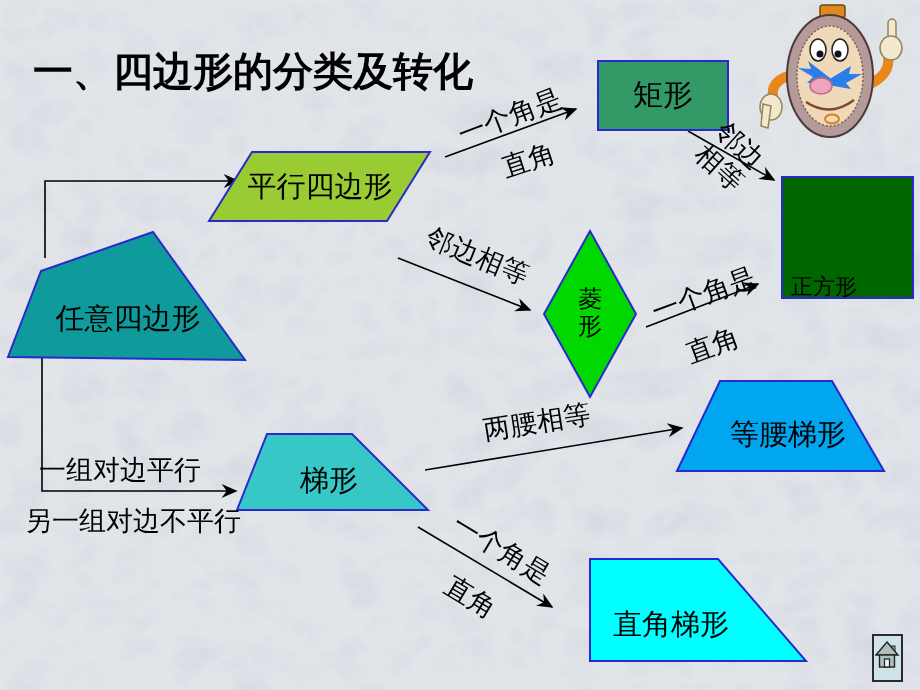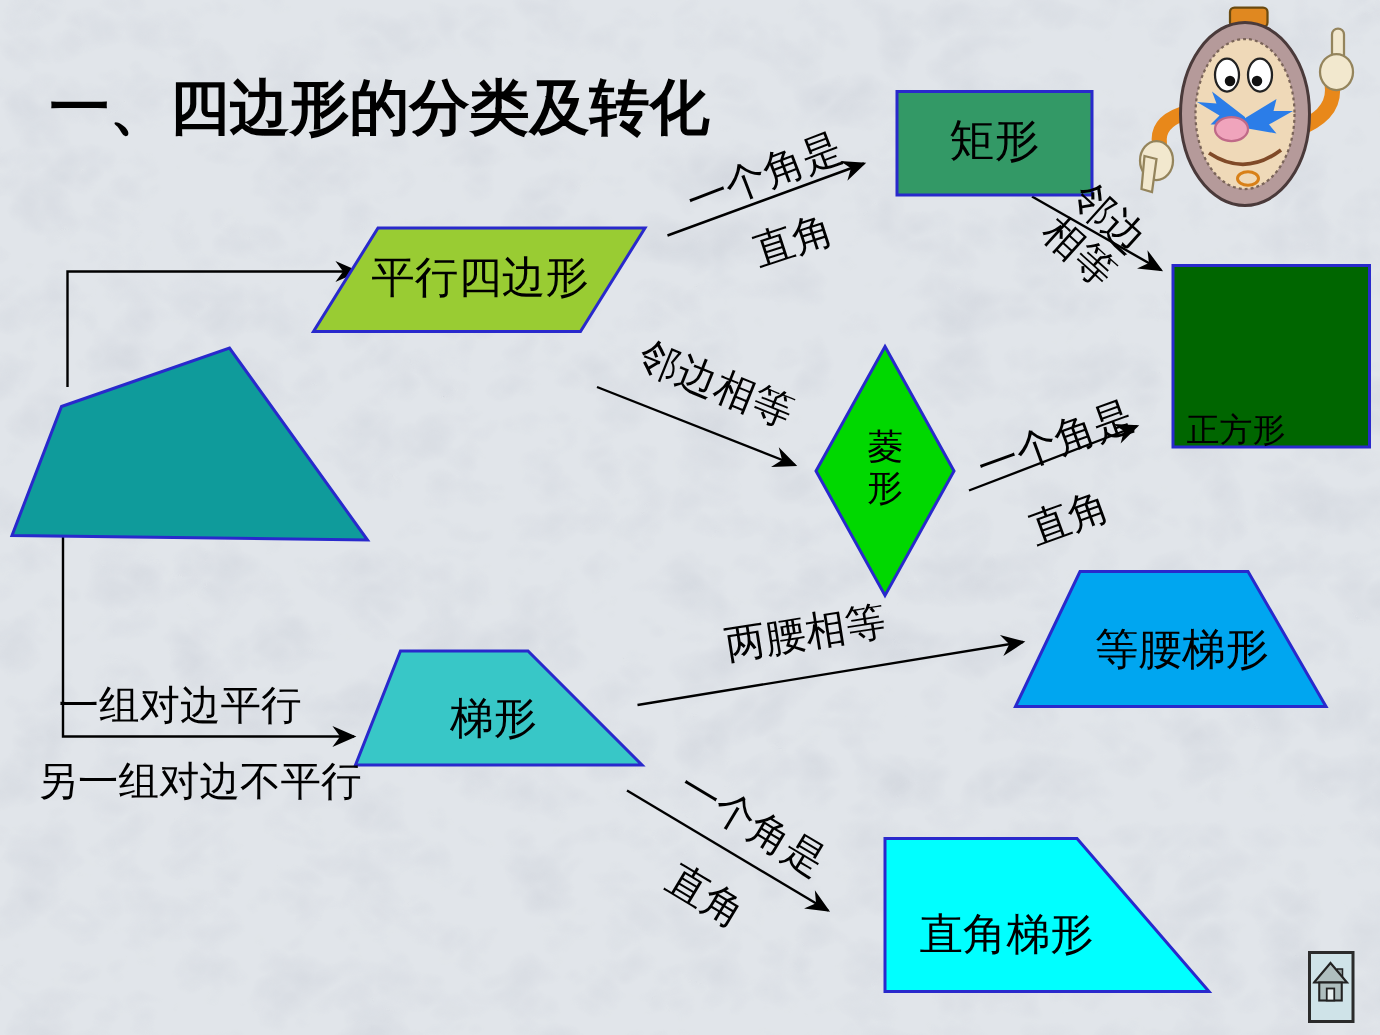--- a/index.html
+++ b/index.html
@@ -96,20 +96,21 @@
   <div class="lbl" style="left:25px;top:507px;">另一组对边不平行</div>
 
   <div class="lbl ctr" style="left:537px;top:423px;transform:translate(-50%,-50%) rotate(-9deg);">两腰相等</div>
 
   <div class="lbl ctr" style="left:501px;top:550px;transform:translate(-50%,-50%) rotate(31deg);">一个角是</div>
   <div class="lbl ctr" style="left:470px;top:598px;transform:translate(-50%,-50%) rotate(31deg);">直角</div>
 
   <div class="node-lbl" style="left:320px;top:186px;">平行四边形</div>
   <div class="node-lbl" style="left:663px;top:95px;font-size:30px;">矩形</div>
   <div class="node-lbl" style="left:824px;top:240px;font-size:22px;margin-top:47px;">正方形</div>
+  <div class="node-lbl" style="left:128px;top:318px;">任意四边形</div>
   <div class="node-lbl vertical" style="left:590px;top:313px;font-size:24px;">菱形</div>
   <div class="node-lbl" style="left:329px;top:480px;">梯形</div>
   <div class="node-lbl" style="left:788px;top:434px;">等腰梯形</div>
   <div class="node-lbl" style="left:671px;top:624px;">直角梯形</div>
 
   <svg class="mascot" width="162" height="136" viewBox="0 0 162 136">
 
     <path d="M30,72 Q13,78 15,92" stroke="#e8881a" stroke-width="10" fill="none" stroke-linecap="round"></path>
     <path d="M112,80 Q133,70 130,52" stroke="#e8881a" stroke-width="10" fill="none" stroke-linecap="round"></path>
 

